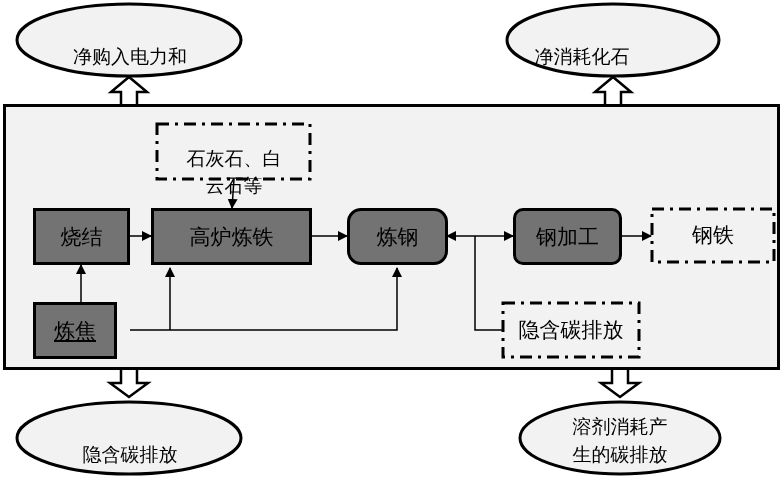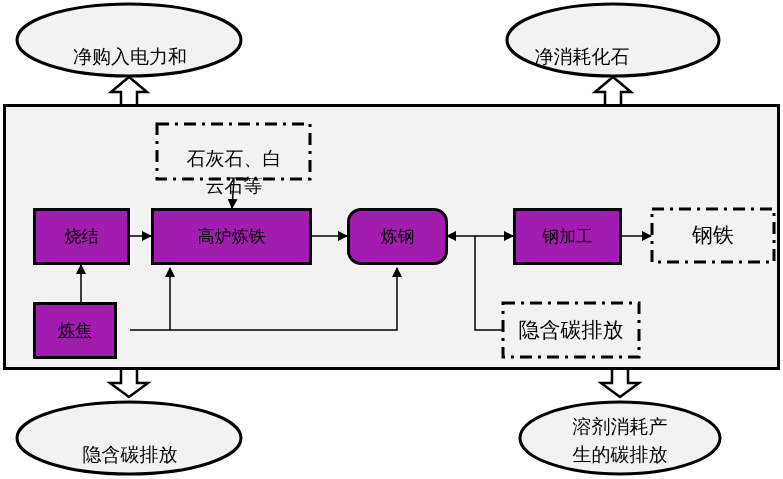--- a/index.html
+++ b/index.html
@@ -1,22 +1,22 @@
 <!DOCTYPE html>
 <html><head>
 <meta charset="utf-8">
 <style>
   html, body { margin:0; padding:0; background:#ffffff; }
   body { width:783px; height:479px; position:relative; overflow:hidden;
          font-family:"DejaVu Sans", sans-serif; color:#000; }
   .abs { position:absolute; box-sizing:border-box; }
   .main-frame { left:3px; top:104px; width:777px; height:266px;
                 background:#f2f2f2; border:3px solid #000; }
-  .box { background:#a21caf; border:3px solid #000; display:flex;
-         align-items:center; justify-content:center; font-size:17px; text-align:center; }
+  .box { background:#737373; border:3px solid #000; display:flex;
+         align-items:center; justify-content:center; font-size:21px; text-align:center; }
   .ell { display:flex; align-items:flex-end; justify-content:center; text-align:center;
          font-size:19px; line-height:28px; }
   .lbl { display:flex; align-items:center; justify-content:center; text-align:center;
          font-size:19px; line-height:27px; }
   svg.lines { position:absolute; left:0; top:0; }
 </style>
 </head>
 <body>
 
 <div class="abs main-frame"></div>
@@ -83,21 +83,21 @@
 </div>
 <div class="abs box" style="left:33px;top:302px;width:84px;height:57px;text-decoration:underline;">
   <span>炼焦</span>
 </div>
 <div class="abs box" style="left:151px;top:208px;width:161px;height:57px;">
   <span>高炉炼铁</span>
 </div>
 <div class="abs box" style="left:347px;top:208px;width:101px;height:57px;border-radius:14px;">
   <span>炼钢</span>
 </div>
-<div class="abs box" style="left:513px;top:208px;width:109px;height:57px;">
+<div class="abs box" style="left:513px;top:208px;width:109px;height:57px;border-radius:10px;">
   <span>钢加工</span>
 </div>
 
 <div class="abs lbl" style="left:160px;top:126px;width:148px;height:51px;margin-top:20px;">
   <div>
       <div>石灰石、白</div>
       <div>云石等</div>
     </div>
 </div>
 <div class="abs lbl" style="left:654px;top:211px;width:118px;height:49px;font-size:21px;">

